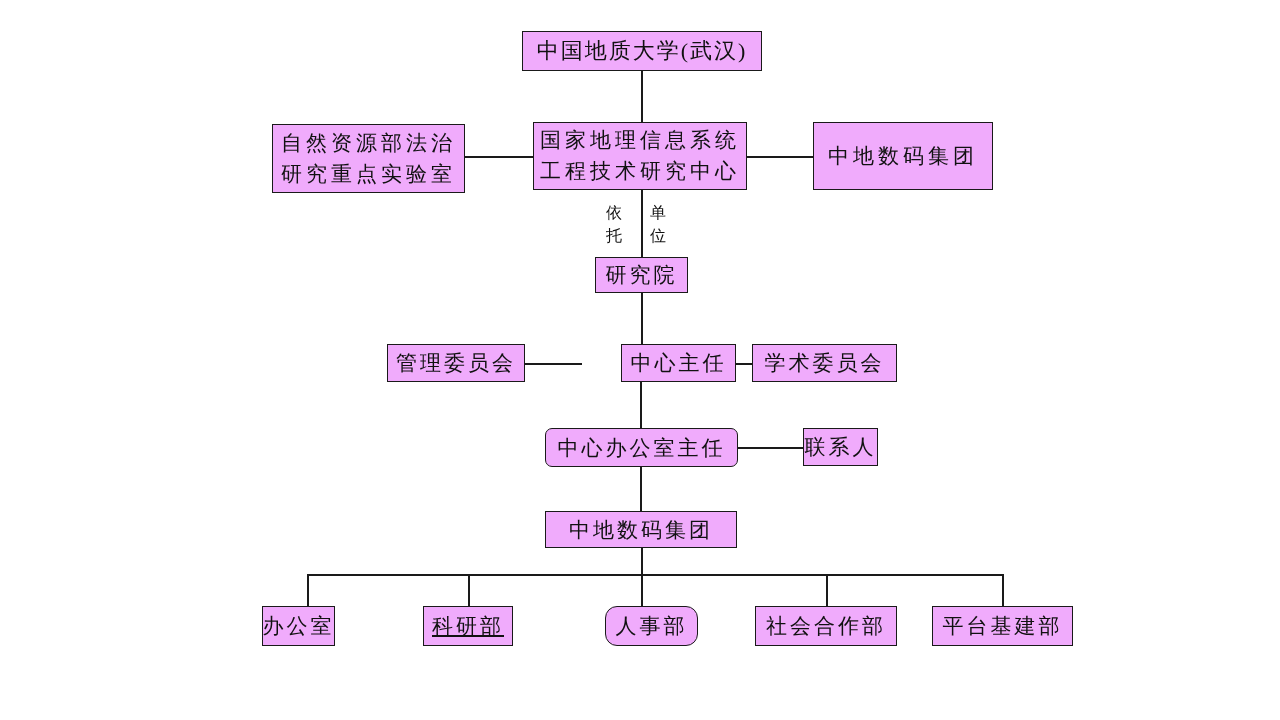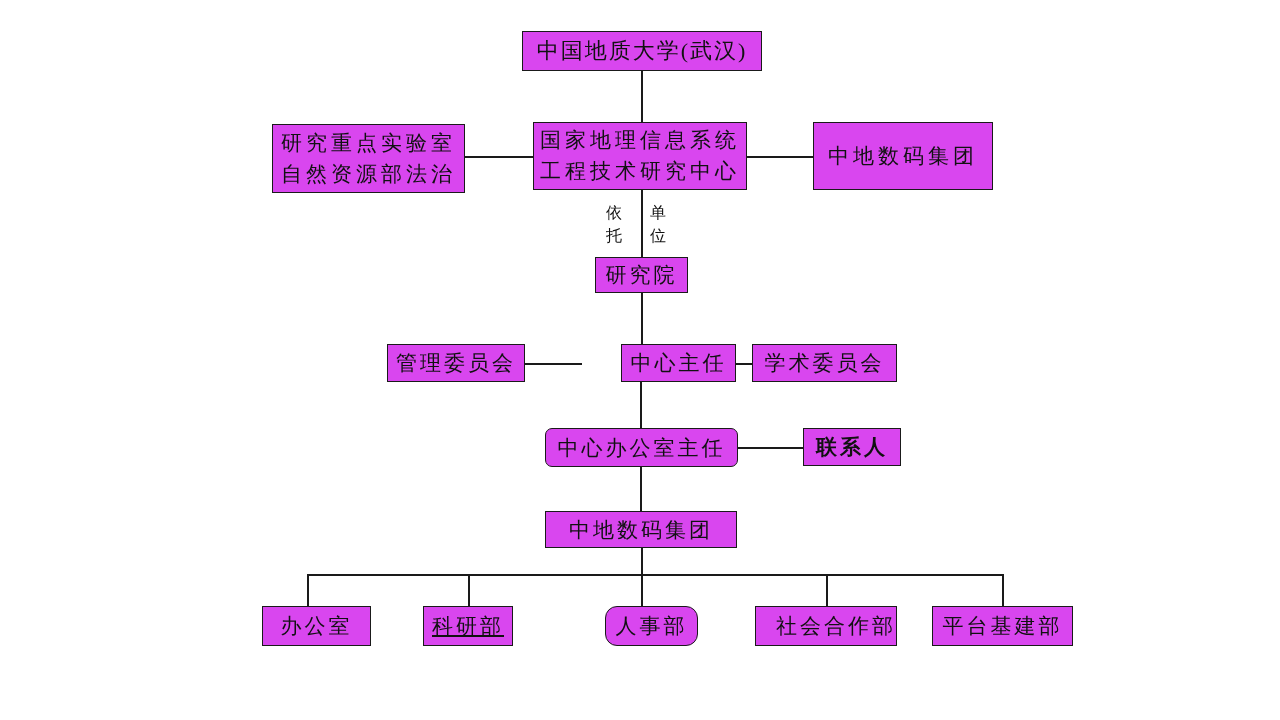--- a/index.html
+++ b/index.html
@@ -13,21 +13,21 @@
     height: 720px;
     background: #ffffff;
     overflow: hidden;
     font-family: "Liberation Serif", "DejaVu Serif", serif;
     color: #111111;
   }
   .node {
     position: absolute;
     box-sizing: border-box;
     border: 1.5px solid #1a1a1a;
-    background: #d946ef;
+    background: #f0abfc;
     display: flex;
     align-items: center;
     justify-content: center;
     text-align: center;
     font-size: 21px;
     letter-spacing: 3px;
     white-space: nowrap;
   }
   .node .ln { display: block; line-height: 31px; }
   .line {
@@ -47,26 +47,26 @@
   
   #n-university      { left: 522px; top: 31px;  width: 240px; height: 40px; font-size: 22px; letter-spacing: 2px; }
   #n-lab             { left: 272px; top: 124px; width: 193px; height: 69px; letter-spacing: 4px; }
   #n-center          { left: 533px; top: 122px; width: 214px; height: 68px; letter-spacing: 4px; }
   #n-group           { left: 813px; top: 122px; width: 180px; height: 68px; letter-spacing: 4px; }
   #n-institute       { left: 595px; top: 257px; width: 93px;  height: 36px; }
   #n-mgmt            { left: 387px; top: 344px; width: 138px; height: 38px; }
   #n-director        { left: 582px; top: 344px; width: 115px; height: 38px; margin-left: 39px; }
   #n-academic        { left: 752px; top: 344px; width: 145px; height: 38px; }
   #n-office-director { left: 545px; top: 428px; width: 193px; height: 39px; border-radius: 7px; }
-  #n-contact         { left: 803px; top: 428px; width: 98px;  height: 38px; font-weight: bold; }
+  #n-contact         { left: 803px; top: 428px; width: 75px;  height: 38px; }
   #n-center-office   { left: 545px; top: 511px; width: 192px; height: 37px; }
-  #n-dept-0          { left: 262px; top: 606px; width: 109px;  height: 40px; }
+  #n-dept-0          { left: 262px; top: 606px; width: 73px;  height: 40px; }
   #n-dept-1          { left: 423px; top: 606px; width: 90px;  height: 40px; text-decoration: underline; }
   #n-dept-2          { left: 605px; top: 606px; width: 93px;  height: 40px; border-radius: 12px; }
-  #n-dept-3          { left: 755px; top: 606px; width: 142px; height: 40px; justify-content: flex-end; }
+  #n-dept-3          { left: 755px; top: 606px; width: 142px; height: 40px; }
   #n-dept-4          { left: 932px; top: 606px; width: 141px; height: 40px; }
 
   
   #l1  { left: 641px; top: 71px;  width: 1.5px; height: 51px; }
   #l2  { left: 465px; top: 156px; width: 68px;  height: 1.5px; }
   #l3  { left: 747px; top: 156px; width: 66px;  height: 1.5px; }
   #l4  { left: 641px; top: 190px; width: 1.5px; height: 67px; }
   #l5  { left: 641px; top: 293px; width: 1.5px; height: 51px; }
   #l6  { left: 525px; top: 363px; width: 57px;  height: 1.5px; }
   #l7  { left: 697px; top: 363px; width: 55px;  height: 1.5px; }
@@ -107,22 +107,22 @@
 
   <div class="vtext" id="t-left">依托</div>
   <div class="vtext" id="t-right">单位</div>
 
   <div class="node" id="n-university">
     <span>中国地质大学(武汉)</span>
   </div>
 
   <div class="node" id="n-lab">
     <div>
+      <span class="ln">自然资源部法治</span>
       <span class="ln">研究重点实验室</span>
-      <span class="ln">自然资源部法治</span>
     </div>
   </div>
 
   <div class="node" id="n-center">
     <div>
       <span class="ln">国家地理信息系统</span>
       <span class="ln">工程技术研究中心</span>
     </div>
   </div>
 

